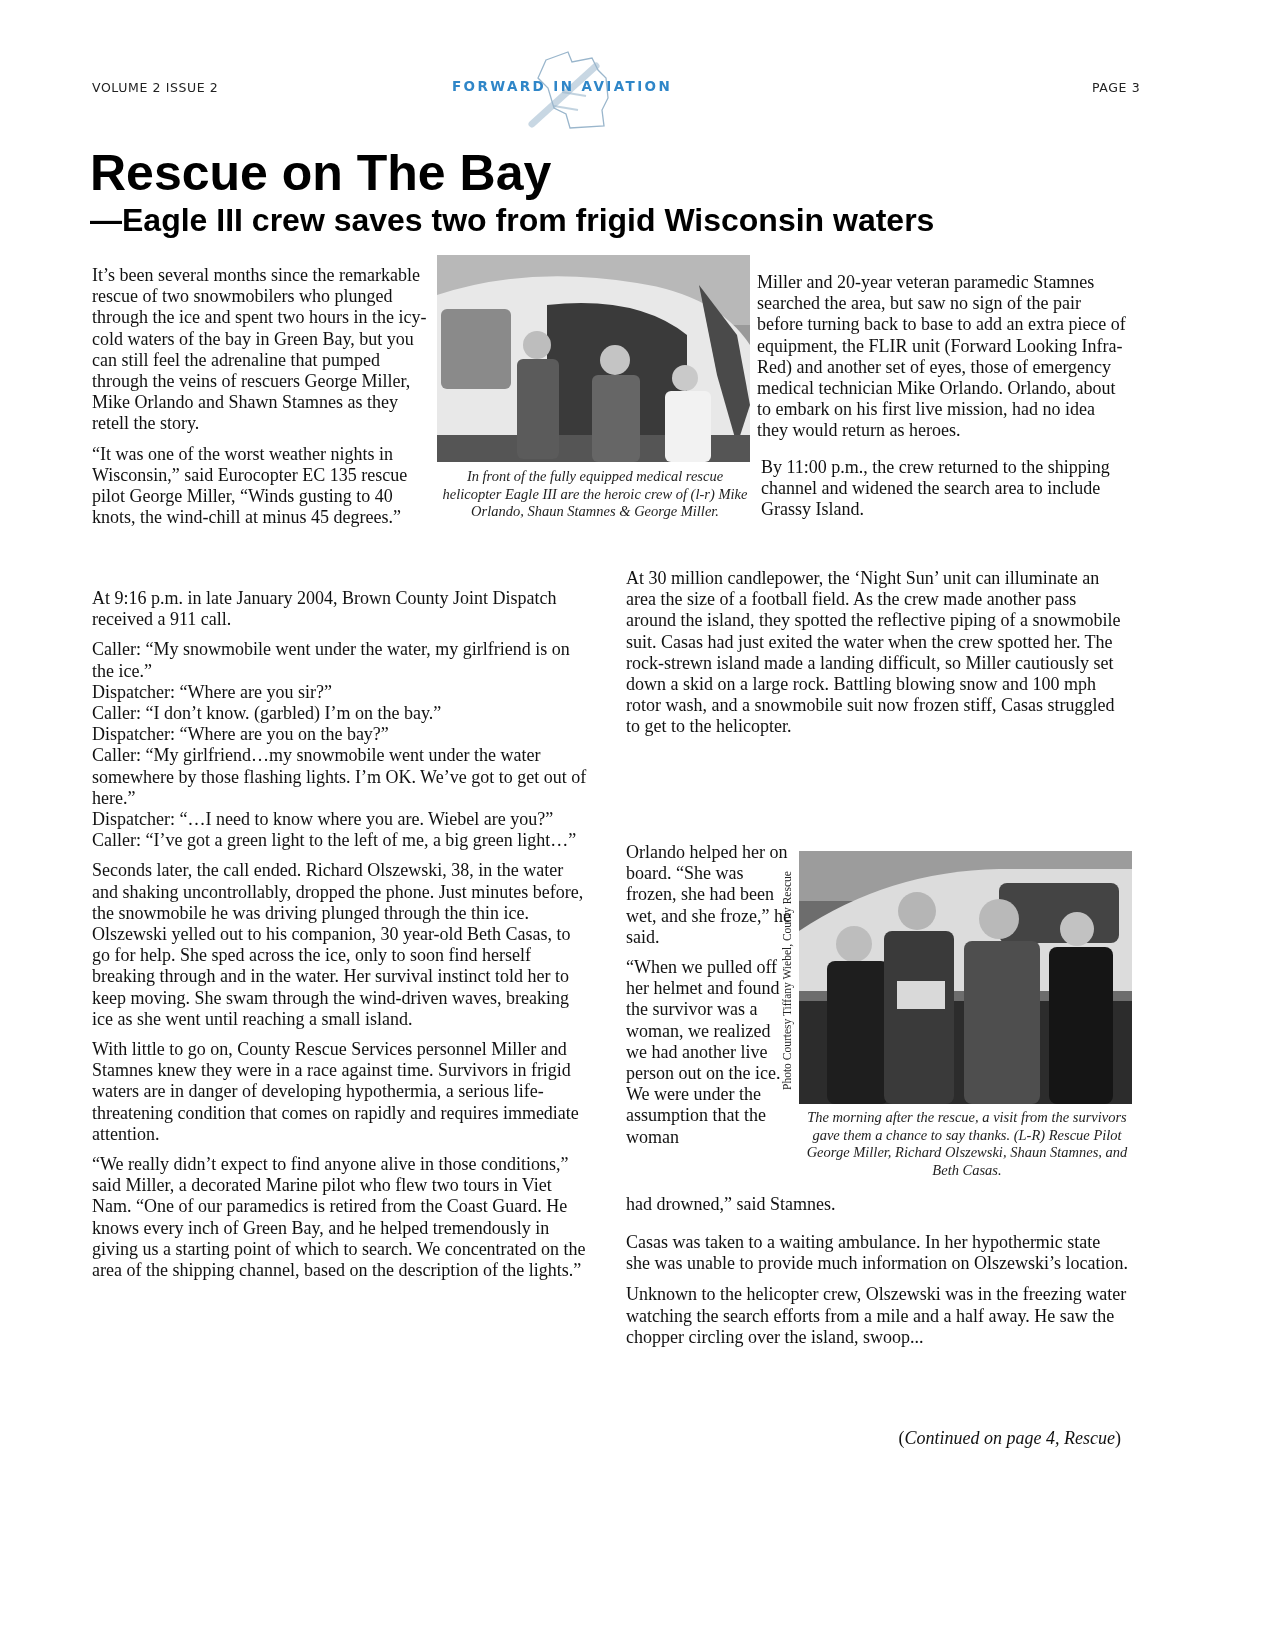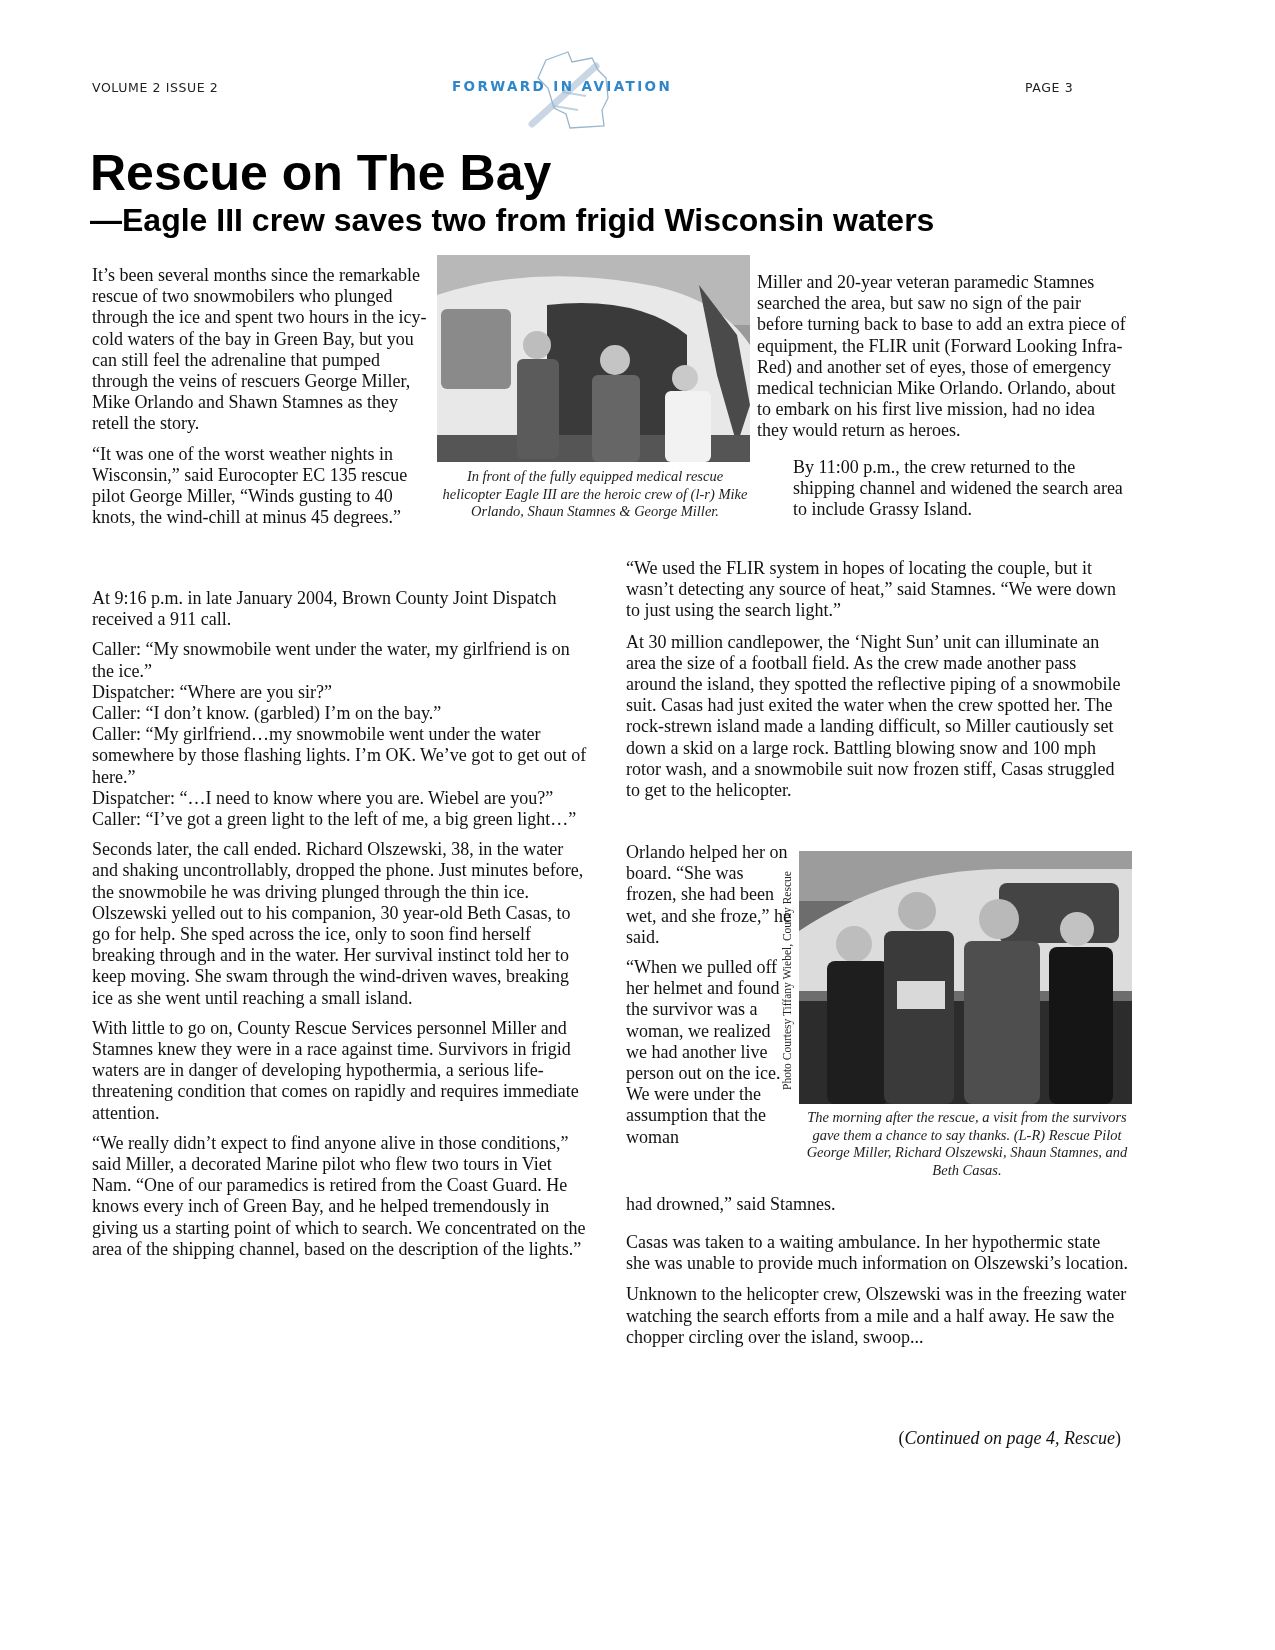--- a/index.html
+++ b/index.html
@@ -18,21 +18,21 @@
 
 <div class="abs hdr" style="left:92px; top:80px;">VOLUME 2 ISSUE 2</div>
 <div class="abs" style="left:508px; top:48px; width:150px; height:82px;">
   <svg width="150" height="82" viewBox="0 0 150 82">
     <path d="M38 12 L60 4 L64 14 L84 10 L90 22 L98 30 L100 50 L94 62 L96 78 L62 80 L58 66 L46 60 L40 40 L30 30 Z" fill="none" stroke="#9ab6cc" stroke-width="1.3"></path>
     <path d="M24 76 L88 18" stroke="#9ab6cc" stroke-width="7" stroke-linecap="round" fill="none" opacity="0.55"></path>
     <path d="M46 58 L70 62 M54 44 L78 48" stroke="#9ab6cc" stroke-width="2" fill="none" opacity="0.6"></path>
   </svg>
 </div>
 <div class="abs brand" style="left:452px; top:78px;">FORWARD IN AVIATION</div>
-<div class="abs hdr" style="left:1025px; top:80px;">PAGE 3</div>
+<div class="abs hdr" style="left:1092px; top:80px;">PAGE 3</div>
 
 <div class="abs title" style="left:90px; top:143px; font-size:50px; line-height:60px;">Rescue on The Bay</div>
 <div class="abs title" style="left:90px; top:200px; font-size:32px; line-height:40px;">—Eagle III crew saves two from frigid Wisconsin waters</div>
 
 <div class="abs" style="left:92px; top:265px; width:338px;">
   <p class="p" style="text-align:left;">It’s been several months since the remarkable rescue of two snowmobilers who plunged through the ice and spent two hours in the icy-cold waters of the bay in Green Bay, but you can still feel the adrenaline that pumped through the veins of rescuers George Miller, Mike Orlando and Shawn Stamnes as they retell the story.</p>
   <p class="p" style="margin-top:9px;">“It was one of the worst weather nights in Wisconsin,” said  Eurocopter EC 135 rescue pilot George Miller, “Winds gusting to 40 knots, the wind-chill at minus 45 degrees.”</p>
 </div>
 
 <div class="abs photo" style="left:437px; top:255px; width:313px; height:207px;">
@@ -54,36 +54,36 @@
   </svg>
 </div>
 <div class="abs cap" style="left:437px; top:468px; width:316px;">In front of the fully equipped medical rescue helicopter Eagle III are the heroic crew of (l-r) Mike Orlando, Shaun Stamnes &amp; George Miller.</div>
 
 <div class="abs" style="left:92px; top:588px; width:500px;">
   <p class="p">At 9:16 p.m. in late January 2004, Brown County Joint Dispatch received a 911 call.</p>
   <div style="margin-top:9px;">
     <p class="p">Caller: “My snowmobile went under the water, my girlfriend is on the ice.”</p>
     <p class="p">Dispatcher: “Where are you sir?”</p>
     <p class="p">Caller: “I don’t know. (garbled) I’m on the bay.”</p>
+    <p class="p">Dispatcher: “Where are you on the bay?”</p>
     <p class="p">Caller: “My girlfriend…my snowmobile went under the water somewhere by those flashing lights. I’m OK. We’ve got to get out of here.”</p>
     <p class="p">Dispatcher: “…I need to know where you are. Wiebel are you?”</p>
     <p class="p">Caller: “I’ve got a green light to the left of me, a big green light…”</p>
   </div>
   <p class="p" style="margin-top:9px;">Seconds later, the call ended. Richard Olszewski, 38, in the water and shaking uncontrollably, dropped the phone. Just minutes before, the snowmobile he was driving plunged through the thin ice. Olszewski yelled out to his companion, 30 year-old Beth Casas, to go for help. She sped across the ice, only to soon find herself breaking through and in the water. Her survival instinct told her to keep moving. She swam through the wind-driven waves, breaking ice as she went until reaching a small island.</p>
   <p class="p" style="margin-top:9px;">With little to go on, County Rescue Services personnel Miller and Stamnes knew they were in a race against time. Survivors in frigid waters are in danger of developing hypothermia, a serious life-threatening condition that comes on rapidly and requires immediate attention.</p>
   <p class="p" style="margin-top:9px;">“We really didn’t expect to find anyone alive in those conditions,” said Miller, a decorated Marine pilot who flew two tours in Viet Nam. “One of our paramedics is retired from the Coast Guard. He knows every inch of Green Bay, and he helped tremendously in giving us a starting point of which to search. We concentrated on the area of the shipping channel, based on the description of the lights.”</p>
 </div>
 
 <div class="abs" style="left:757px; top:272px; width:370px;">
   <p class="p">Miller and 20-year veteran paramedic Stamnes searched the area, but saw no sign of the pair before turning back to base to add an extra piece of equipment, the FLIR unit (Forward Looking Infra-Red) and another set of eyes, those of emergency medical technician Mike Orlando. Orlando, about to embark on his first live mission, had no idea they would return as heroes.</p>
-  <p class="p" style="margin-top:15px; padding-left:4px;margin-left:32px;">By 11:00 p.m., the crew returned to the shipping channel and widened the search area to include Grassy Island.</p>
+  <p class="p" style="margin-top:15px; padding-left:4px;">By 11:00 p.m., the crew returned to the shipping channel and widened the search area to include Grassy Island.</p>
 </div>
 
 <div class="abs" style="left:626px; top:558px; width:502px;">
-  <p class="p"> “We used the FLIR system in hopes of locating the couple, but it wasn’t detecting any source of heat,” said Stamnes. “We were down to just using the search light.”</p>
   <p class="p" style="margin-top:10px;">At 30 million candlepower, the ‘Night Sun’ unit can illuminate an area the size of a football field. As the crew made another pass around the island, they spotted the reflective piping of a snowmobile suit. Casas had just exited the water when the crew spotted her. The rock-strewn island made a landing difficult, so Miller cautiously set down a skid on a large rock. Battling blowing snow and 100 mph rotor wash, and a snowmobile suit now frozen stiff, Casas struggled to get to the helicopter.</p>
 </div>
 
 <div class="abs" style="left:626px; top:842px; width:168px;">
   <p class="p">Orlando helped her on board. “She was frozen, she had been wet, and she froze,” he said.</p>
   <p class="p" style="margin-top:9px;">“When we pulled off her helmet and found the survivor was a woman, we realized we had another live person out on the ice. We were under the assumption that the woman</p>
 </div>
 <div class="abs p" style="left:626px; top:1194px; width:400px;">had drowned,” said Stamnes.</div>
 
 <div class="abs credit" style="left:781px; top:1090px;">Photo Courtesy  Tiffany Wiebel, County Rescue</div>

